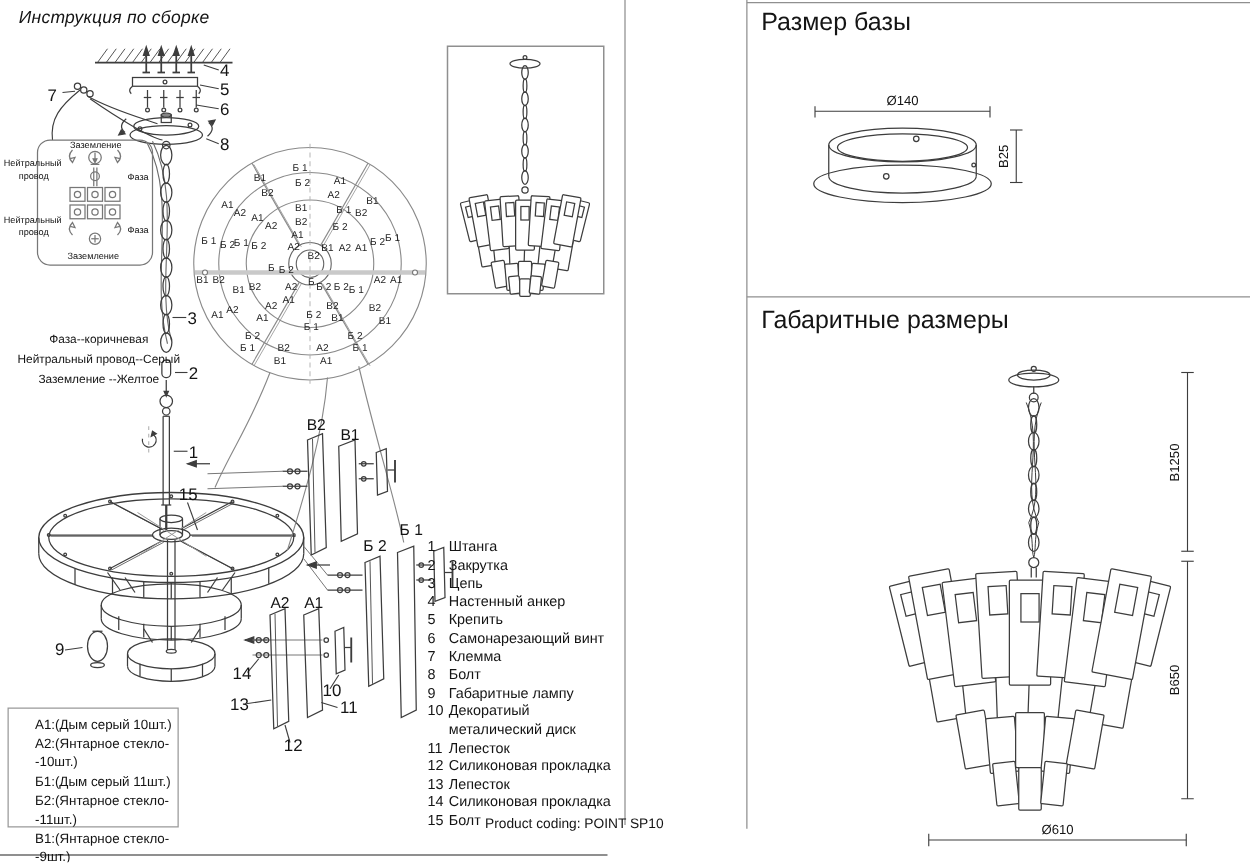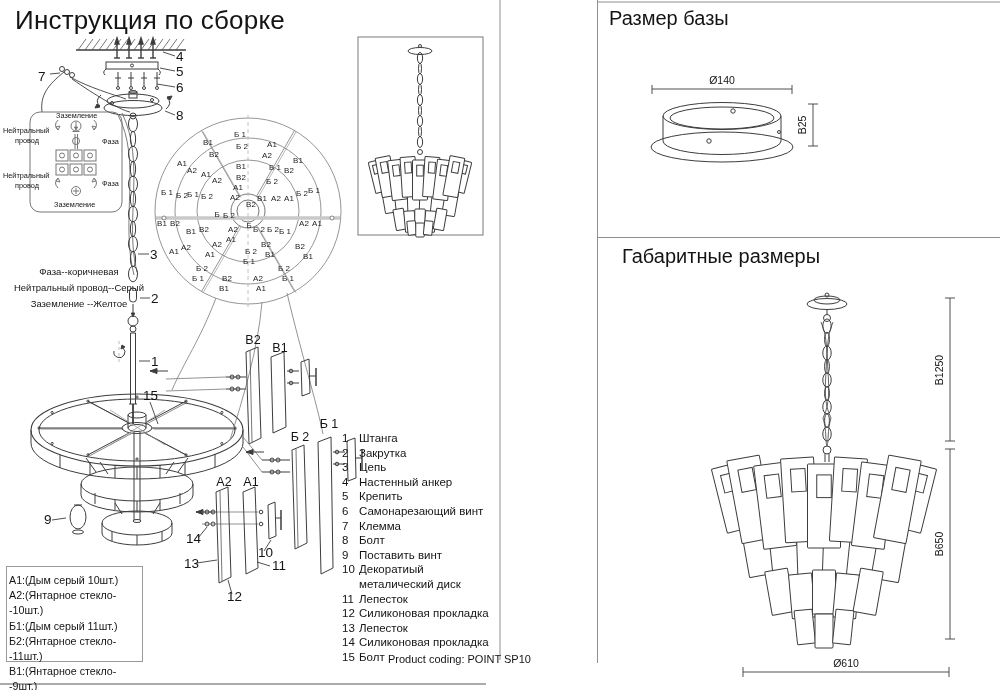--- a/index.html
+++ b/index.html
@@ -1,33 +1,33 @@
 <!DOCTYPE html>
 <html><head>
 <meta charset="utf-8">
 <style>
   html,body{margin:0;padding:0;background:#fff;}
   .page{position:relative;width:1000px;height:690px;background:#fff;overflow:hidden;
         font-family:"Liberation Sans","DejaVu Sans",sans-serif;color:#141414;}
   svg{position:absolute;left:0;top:0;}
   .txt{position:absolute;white-space:nowrap;color:#141414;}
-  .page-title{left:15px;top:5px;font-size:26px;letter-spacing:.2px;}
+  .page-title{left:15px;top:5px;font-size:14px;letter-spacing:.2px;font-style:italic;}
   .sec-title{font-size:20px;}
   .sec-title.base{left:609px;top:7px;}
-  .sec-title.overall{left:622px;top:245px;}
+  .sec-title.overall{left:609px;top:245px;}
   .product-coding{left:388px;top:653px;font-size:11px;}
   .notes{position:absolute;left:3px;top:218px;width:152px;text-align:center;
          font-size:9.5px;line-height:16px;margin-top:46px;}
   .wire-label{position:absolute;font-size:7.3px;line-height:8px;text-align:right;}
   .parts-list{position:absolute;left:342px;top:431px;font-size:11.5px;line-height:14.6px;}
   .pl-line{display:flex;}
   .pl-n{min-width:17px;}
   .pl-line.ind{padding-left:17px;flex-direction:column;}
   .glass-box{position:absolute;left:6px;top:566px;width:137px;height:96px;
-             border:1px solid #999;box-sizing:border-box;padding:6px 0 0 2px;
+             border:1px solid #999;box-sizing:border-box;padding:6px 0 0 21px;
              font-size:10.7px;line-height:15.2px;}
 </style>
 </head>
 <body>
 
 <div class="page">
 
   <svg id="art" width="1000" height="690" viewBox="0 0 1000 690">
 
     <g stroke="#8f8f8f" stroke-width="1">
@@ -645,21 +645,21 @@
       <div class="pl-line">
         <span class="pl-n">7</span>
         <span>Клемма</span>
       </div>
       <div class="pl-line">
         <span class="pl-n">8</span>
         <span>Болт</span>
       </div>
       <div class="pl-line">
         <span class="pl-n">9</span>
-        <span>Поставить винт</span>
+        <span>Габаритные лампу</span>
       </div>
       <div class="pl-line">
         <span class="pl-n">10</span>
         <span>Декоратиый</span>
       </div>
       <div class="pl-line ind">
         <span class="pl-n"></span>
         <span>металический диск</span>
       </div>
       <div class="pl-line">

